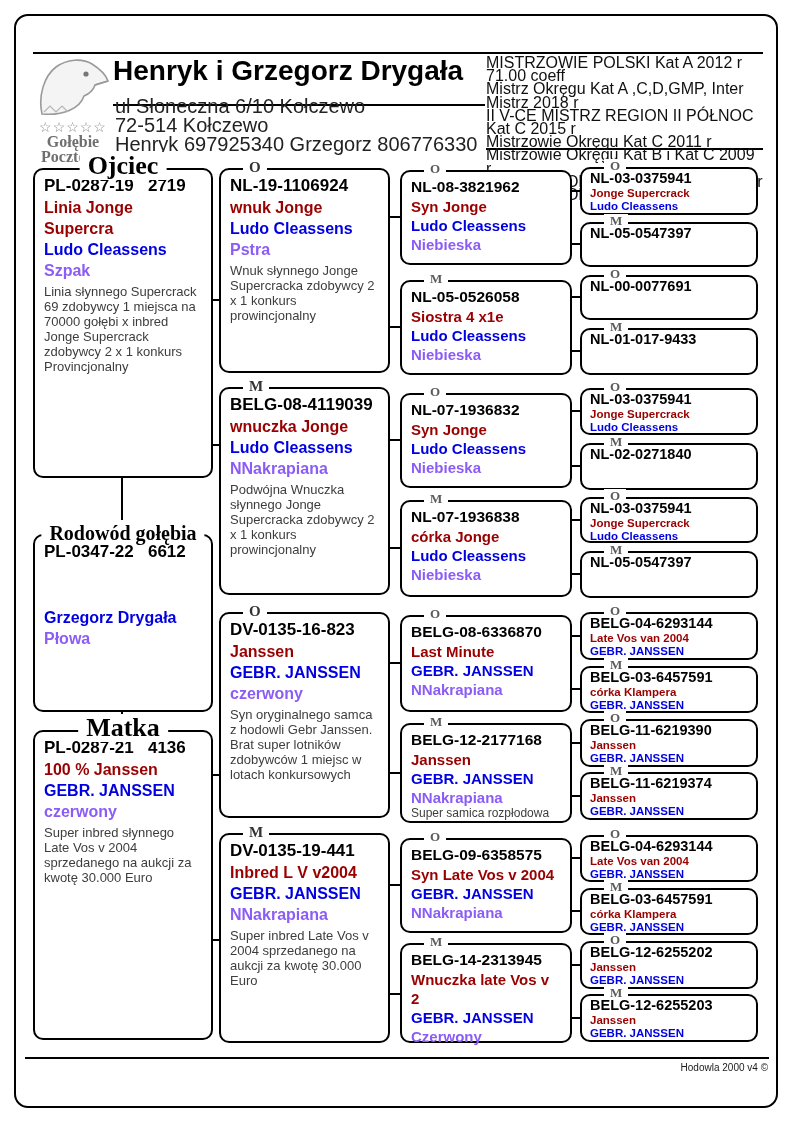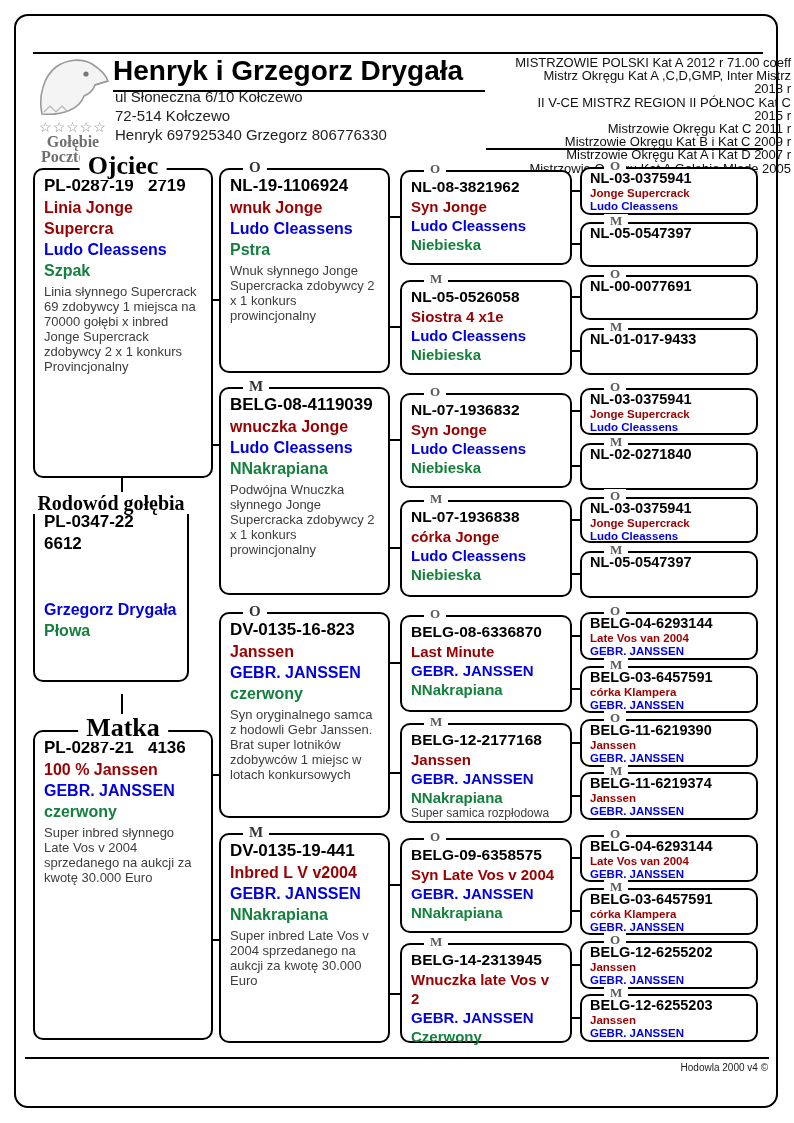--- a/index.html
+++ b/index.html
@@ -5,34 +5,34 @@
   *{margin:0;padding:0;box-sizing:border-box}
   html,body{background:#fff}
   body{width:794px;height:1123px;position:relative;font-family:"Liberation Sans",sans-serif;color:#000}
   .page{position:absolute;left:0;top:0;width:794px;height:1123px;background:#fff}
   .outer{position:absolute;left:14px;top:14px;width:764px;height:1094px;border:2px solid #000;border-radius:14px}
   .hr{position:absolute;background:#000;height:2px}
   
   .logo{position:absolute;left:30px;top:58px;width:86px;text-align:center}
   .logo .stars{font-size:14px;color:#8a8a8a;letter-spacing:1px;line-height:14px;white-space:nowrap}
   .logo .lname{font-family:"Liberation Serif",serif;font-weight:bold;font-size:16px;color:#6f6f6f;line-height:15px}
-  .title{position:absolute;left:113px;top:54px;width:372px;font-size:28px;font-weight:bold;white-space:nowrap;border-bottom:2px solid #000;padding-bottom:3px;line-height:33px}
-  .addr{position:absolute;left:115px;top:87px;font-size:15px;color:#222;line-height:19px}
-  .ach{position:absolute;left:514px;top:56px;width:277px;text-align:right;font-size:13px;color:#101010;line-height:13.2px}
+  .title{position:absolute;left:113px;top:54px;width:372px;font-size:28px;font-weight:bold;white-space:nowrap;border-bottom:2px solid #000;padding-bottom:17px;line-height:33px}
+  .addr{position:absolute;left:115px;top:97px;font-size:20px;color:#222;line-height:19px}
+  .ach{position:absolute;left:486px;top:56px;width:277px;text-align:left;font-size:16px;color:#101010;line-height:13.2px}
   
   .pbox{position:absolute;background:#fff;border:2px solid #000;border-radius:10px;padding:5px 9px 21px}
   .sex{position:absolute;top:-10px;left:22px;background:#fff;padding:0 6px;font-family:"Liberation Serif",serif;font-weight:bold;font-size:13px;color:#5a5a5a;line-height:14px}
   .sex.big{font-size:15px;color:#333;top:-11px;line-height:16px}
   .ptitle{position:absolute;left:50%;transform:translateX(-50%);background:#fff;padding:0 8px;font-family:"Liberation Serif",serif;font-weight:bold;color:#000;white-space:nowrap}
   .t-big{font-size:26px;top:-18px;line-height:28px}
   .t-small{font-size:20px;top:-14px;line-height:22px}
   .ring{font-weight:bold;font-size:17px;color:#000;white-space:pre-wrap;line-height:22px}
   .strain{font-weight:bold;font-size:16px;color:#990000;line-height:21px;min-height:21px}
   .breeder{font-weight:bold;font-size:16px;color:#0000e0;line-height:21px}
-  .feather{font-weight:bold;font-size:16px;color:#15803d;line-height:21px}
+  .feather{font-weight:bold;font-size:16px;color:#8b5cf6;line-height:21px}
   .desc{font-size:13px;color:#3d3d3d;line-height:15px;margin-top:3px}
   .g3 .ring{font-size:15.5px;line-height:20px}
   .g3 .strain,.g3 .breeder,.g3 .feather{font-size:15px;line-height:19px;min-height:19px}
   .g3 .desc{font-size:12px;line-height:13.5px;margin-top:0}
   .g4{padding:1px 8px}
   .g4 .ring{font-size:14.5px;line-height:17px}
   .g4 .strain,.g4 .breeder{font-size:11.5px;line-height:12.5px;min-height:0}
   
   .footer-text{position:absolute;right:26px;top:1062px;font-size:10px;color:#1a1a1a}
   svg.conn{position:absolute;left:0;top:0;pointer-events:none}
@@ -111,21 +111,21 @@
   </svg>
 
   <div class="pbox" style="left:33px;top:168px;width:180px;height:310px">
     <span class="ptitle t-big">Ojciec</span>
     <div class="ring">PL-0287-19   2719</div>
     <div class="strain">Linia Jonge Supercra</div>
     <div class="breeder">Ludo Cleassens</div>
     <div class="feather">Szpak</div>
     <div class="desc">Linia słynnego Supercrack 69 zdobywcy 1 miejsca na 70000 gołębi x inbred Jonge Supercrack zdobywcy 2 x 1 konkurs Provincjonalny</div>
   </div>
-  <div class="pbox" style="left:33px;top:504px;width:156px;height:178px">
+  <div class="pbox" style="left:33px;top:534px;width:180px;height:178px">
     <span class="ptitle t-small">Rodowód gołębia</span>
     <div class="ring">PL-0347-22   6612</div>
     <div class="strain" style="min-height:44px"></div>
     <div class="breeder">Grzegorz Drygała</div>
     <div class="feather">Płowa</div>
   </div>
   <div class="pbox" style="left:33px;top:730px;width:180px;height:310px">
     <span class="ptitle t-big">Matka</span>
     <div class="ring">PL-0287-21   4136</div>
     <div class="strain">100 % Janssen</div>

